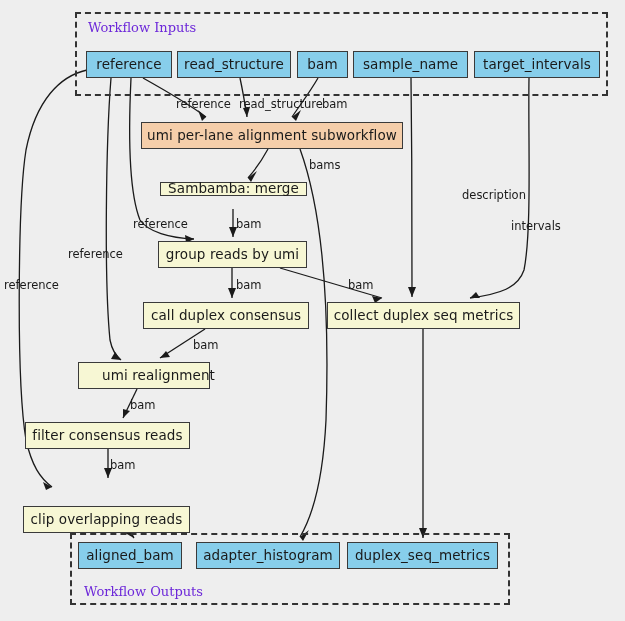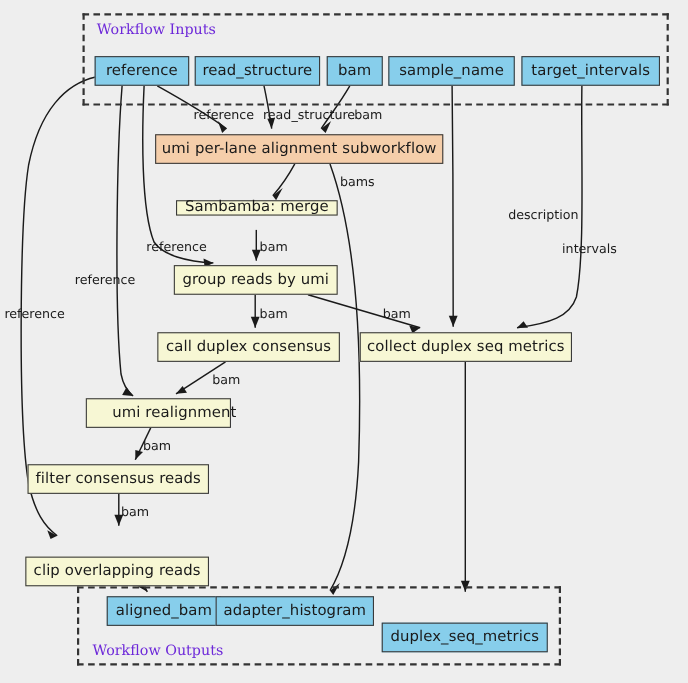--- a/index.html
+++ b/index.html
@@ -157,23 +157,23 @@
 
   <div class="node sub" style="left:141px; top:122px; width:262px; height:27px;">umi per-lane alignment subworkflow</div>
   <div class="node proc" style="left:160px; top:182px; width:147px; height:14px;text-align:center;">Sambamba: merge</div>
   <div class="node proc" style="left:158px; top:241px; width:149px; height:27px;">group reads by umi</div>
   <div class="node proc" style="left:143px; top:302px; width:166px; height:27px;">call duplex consensus</div>
   <div class="node proc" style="left:327px; top:302px; width:193px; height:27px;">collect duplex seq metrics</div>
   <div class="node proc" style="left:78px; top:362px; width:132px; height:27px;padding-left:29px;">umi realignment</div>
   <div class="node proc" style="left:25px; top:422px; width:165px; height:27px;">filter consensus reads</div>
   <div class="node proc" style="left:23px; top:482px; width:167px; height:27px;margin-top:24px;">clip overlapping reads</div>
 
-  <div class="node io" style="left:97px; top:542px; width:104px; height:27px;">aligned_bam</div>
+  <div class="node io" style="left:78px; top:542px; width:104px; height:27px;">aligned_bam</div>
   <div class="node io" style="left:196px; top:542px; width:144px; height:27px;">adapter_histogram</div>
-  <div class="node io" style="left:347px; top:542px; width:151px; height:27px;margin-top:24px;">duplex_seq_metrics</div>
+  <div class="node io" style="left:347px; top:542px; width:151px; height:27px;">duplex_seq_metrics</div>
 
   <div class="edge-label" style="left:176px; top:99px;">reference</div>
   <div class="edge-label" style="left:239px; top:99px;">read_structure</div>
   <div class="edge-label" style="left:322px; top:99px;">bam</div>
   <div class="edge-label" style="left:261px; top:160px;margin-left:48px;">bams</div>
   <div class="edge-label" style="left:236px; top:219px;">bam</div>
   <div class="edge-label" style="left:133px; top:219px;">reference</div>
   <div class="edge-label" style="left:68px; top:249px;">reference</div>
   <div class="edge-label" style="left:4px; top:280px;">reference</div>
   <div class="edge-label" style="left:236px; top:280px;">bam</div>

